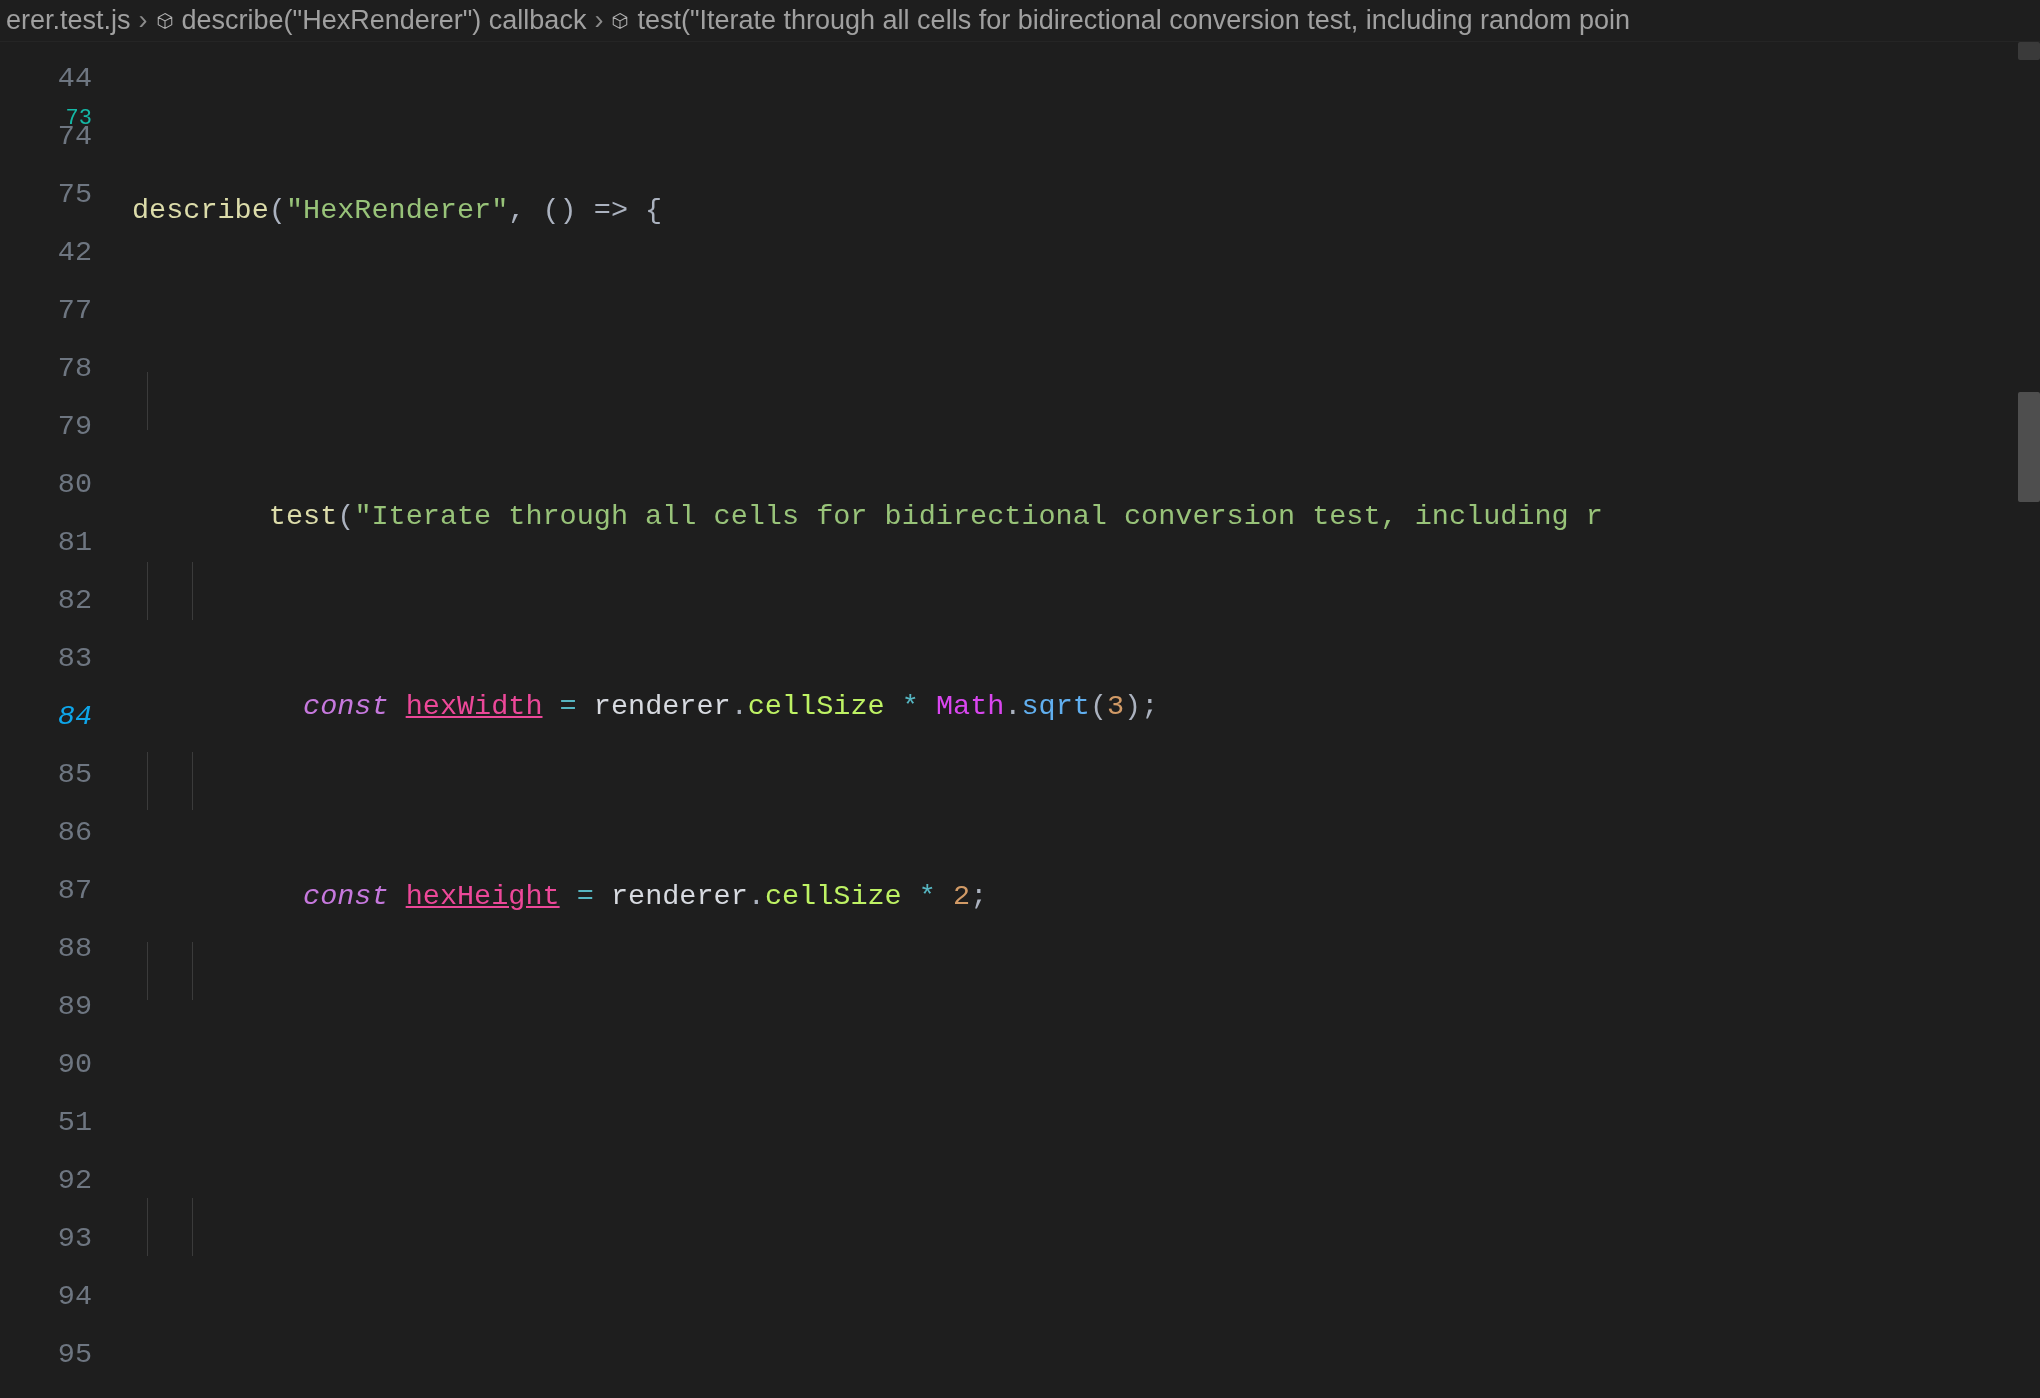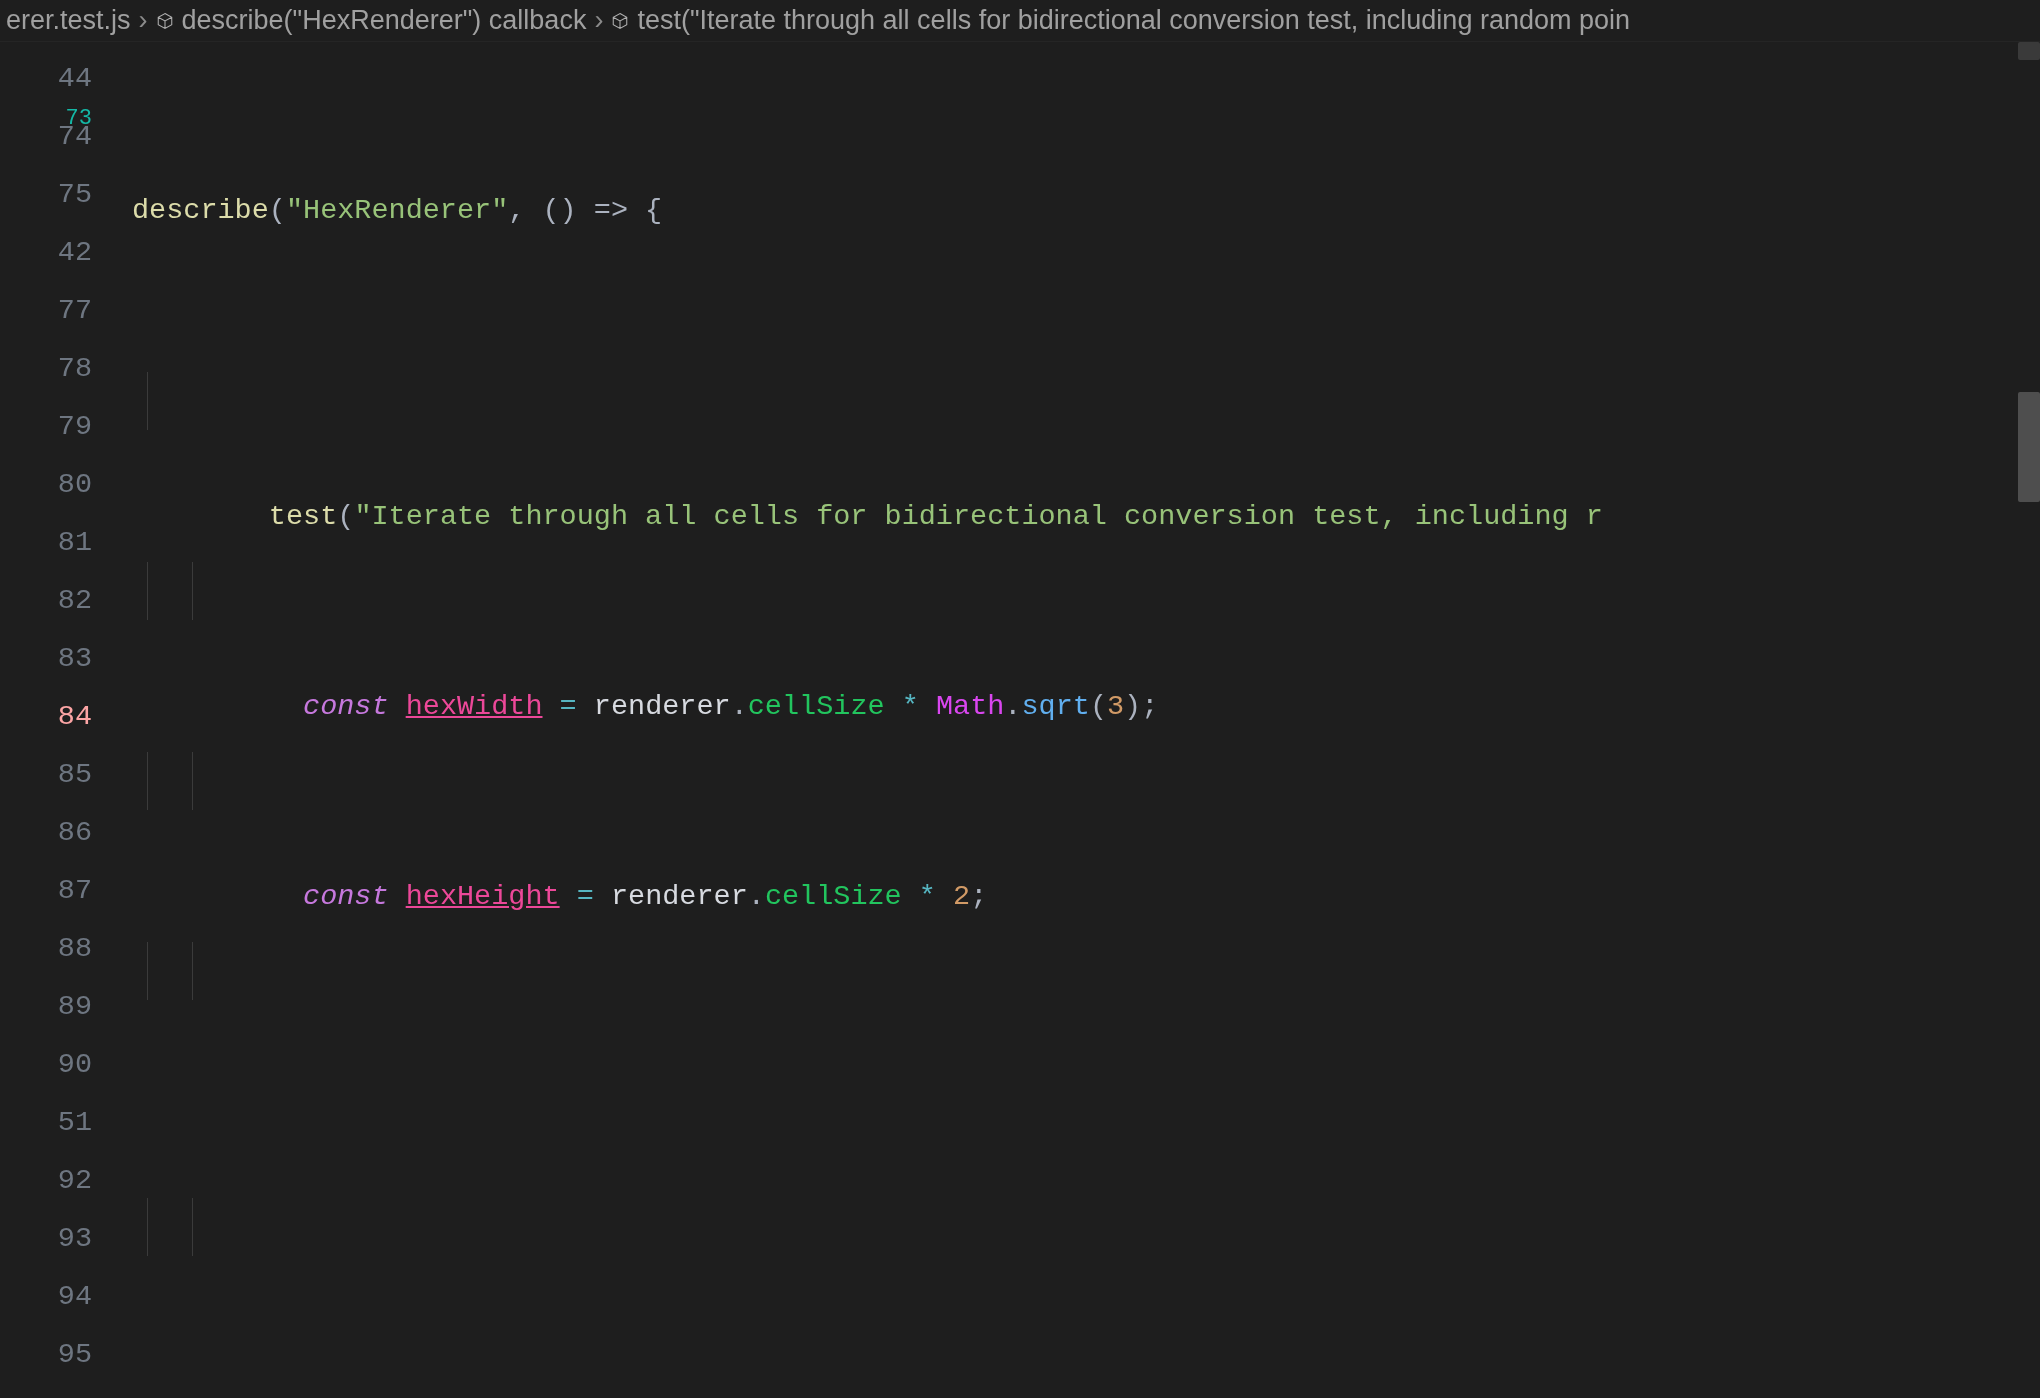--- a/index.html
+++ b/index.html
@@ -53,21 +53,21 @@
   }
   .gutter .sticky-dim {
     position: absolute;
     top: 66px;
     right: calc(100% - 132px + 40px);
     color: #14b8a6;
     font-size: 22px;
     line-height: 22px;
     text-align: right;
   }
-  .gutter .current { color: #fca5a5; }
+  .gutter .current { color: #0ea5e9; font-style: italic; }
   .code {
     flex: 1;
     padding-top: 8px;
     position: relative;
     white-space: pre;
     overflow: hidden;
   }
   .line {
     height: 58px;
     line-height: 58px;
@@ -80,21 +80,21 @@
     background: #3b3b3b;
   }
   .guide.g1 { left: 15px; }
   .guide.g2 { left: 60px; }
   
   .kw   { color: #c678dd; font-style: italic; }
   .fn   { color: #61afef; }
   .call { color: #dcdcaa; }
   .str  { color: #98c379; }
   .num  { color: #d19a66; }
-  .prop { color: #22c55e; margin-top: 42px; }
+  .prop { color: #bef264; margin-top: 42px; }
   .var  { color: #d946ef; }
   .const_ { color: #ec4899; text-decoration: underline; }
   .punct { color: #abb2bf; }
   .op   { color: #56b6c2; }
   .white { color: #d7dae0; }
   .comment { color: #7f848e; font-style: italic; }
   .minimap-scroll {
     position: absolute;
     right: 0;
     top: 42px;

